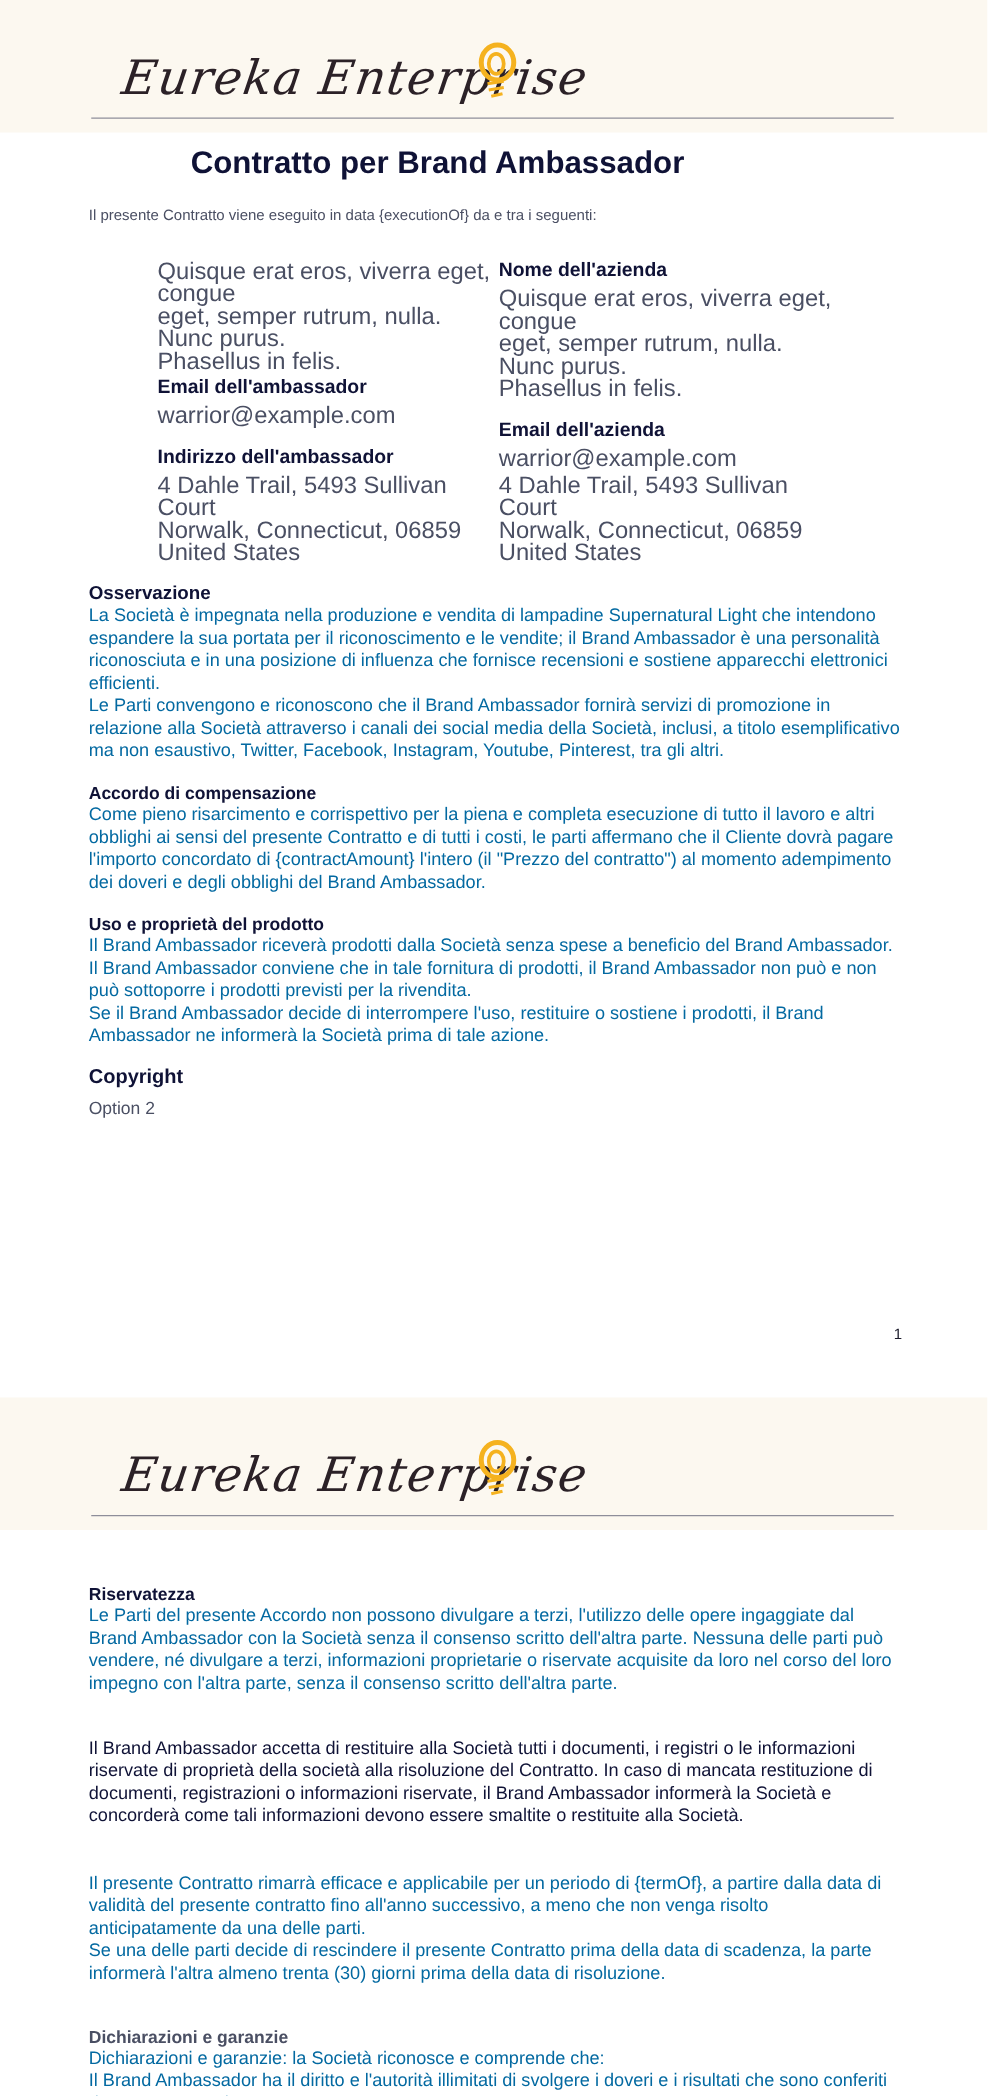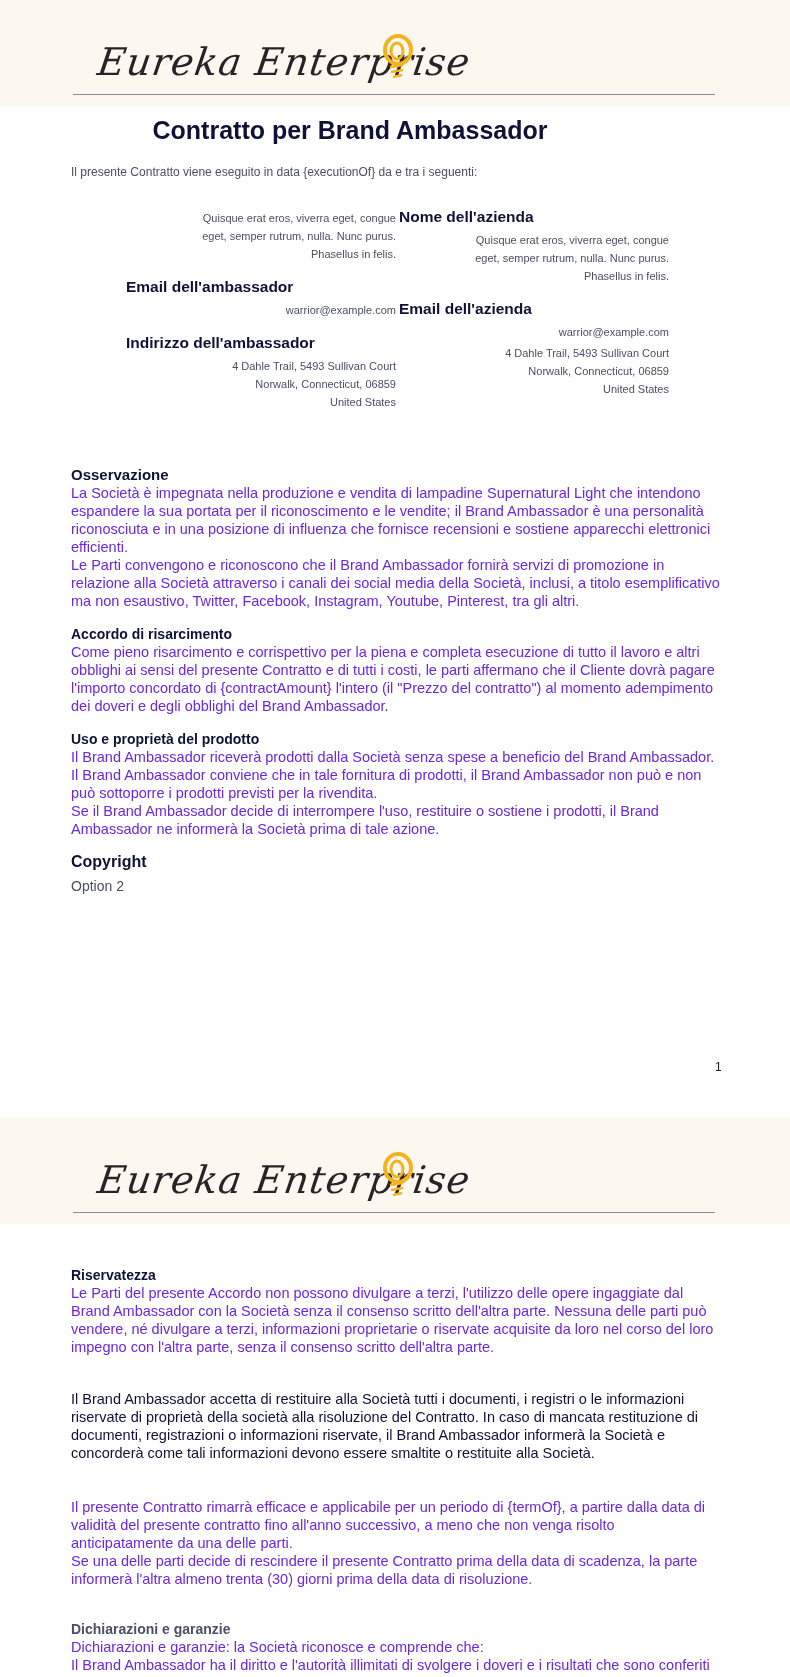--- a/index.html
+++ b/index.html
@@ -43,29 +43,28 @@
   }
   .party-grid {
     position: absolute; left: 126px; top: 206px; width: 560px;
   }
   .party-col { position: absolute; width: 270px; }
   .party-col.right { left: 273px; }
   .field-label {
     font-size: 15.5px; font-weight: bold; color: #0f1236; line-height: 22px;
   }
   .field-value {
-    font-size: 11px; color: #4a4f63; line-height: 18px; margin-top: 3px;
+    font-size: 19px; color: #4a4f63; line-height: 18px; margin-top: 3px;
     white-space: pre-line;
-    text-align: right;
   }
   .section { position: absolute; left: 71px; width: 650px; }
   .sec-head { font-size: 15px; font-weight: bold; color: #0f1236; line-height: 18px; }
   .sec-head.small { font-size: 14px; }
   .sec-head.gray { color: #4a4f63; }
-  .sec-body { font-size: 14.5px; color: #6d28d9; line-height: 18px; }
+  .sec-body { font-size: 14.5px; color: #0369a1; line-height: 18px; }
   .sec-body.dark { color: #0f1236; }
   .sec-body p { margin: 0; }
   .copyright-head { font-size: 16px; font-weight: bold; color: #0f1236; line-height: 20px; }
   .copyright-val { font-size: 14px; color: #4a4f63; margin-top: 6px; }
   .page-number {
     position: absolute; left: 715px; top: 1060px; font-size: 12px; color: #1a1a2a;
   }
 </style>
 </head>
 <body>
@@ -84,21 +83,21 @@
   </div>
 
   <div class="title">Contratto per Brand Ambassador</div>
   <div class="intro">Il presente Contratto viene eseguito in data {executionOf} da e tra i seguenti:</div>
 
   <div class="party-grid">
     <div class="party-col left">
       <div class="field-value">Quisque erat eros, viverra eget, congue
 eget, semper rutrum, nulla. Nunc purus.
 Phasellus in felis.</div>
-      <div class="field-label" style="margin-top:13px">Email dell'ambassador</div>
+      <div class="field-label" style="">Email dell'ambassador</div>
       <div class="field-value">warrior@example.com</div>
       <div class="field-label" style="margin-top:13px">Indirizzo dell'ambassador</div>
       <div class="field-value">4 Dahle Trail, 5493 Sullivan Court
 Norwalk, Connecticut, 06859
 United States</div>
     </div>
     <div class="party-col right">
       <div class="field-label">Nome dell'azienda</div>
       <div class="field-value">Quisque erat eros, viverra eget, congue
 eget, semper rutrum, nulla. Nunc purus.
@@ -113,21 +112,21 @@
 
   <div class="section" style="top:466px">
     <div class="sec-head">Osservazione</div>
     <div class="sec-body">
       <p>La Società è impegnata nella produzione e vendita di lampadine Supernatural Light che intendono espandere la sua portata per il riconoscimento e le vendite; il Brand Ambassador è una personalità riconosciuta e in una posizione di influenza che fornisce recensioni e sostiene apparecchi elettronici efficienti.</p>
       <p>Le Parti convengono e riconoscono che il Brand Ambassador fornirà servizi di promozione in relazione alla Società attraverso i canali dei social media della Società, inclusi, a titolo esemplificativo ma non esaustivo, Twitter, Facebook, Instagram, Youtube, Pinterest, tra gli altri.</p>
     </div>
   </div>
 
   <div class="section" style="top:625px">
-    <div class="sec-head small">Accordo di risarcimento</div>
+    <div class="sec-head small">Accordo di compensazione</div>
     <div class="sec-body">
       <p>Come pieno risarcimento e corrispettivo per la piena e completa esecuzione di tutto il lavoro e altri obblighi ai sensi del presente Contratto e di tutti i costi, le parti affermano che il Cliente dovrà pagare l'importo concordato di {contractAmount} l'intero (il "Prezzo del contratto") al momento adempimento dei doveri e degli obblighi del Brand Ambassador.</p>
     </div>
   </div>
 
   <div class="section" style="top:730px">
     <div class="sec-head small">Uso e proprietà del prodotto</div>
     <div class="sec-body">
       <p>Il Brand Ambassador riceverà prodotti dalla Società senza spese a beneficio del Brand Ambassador. Il Brand Ambassador conviene che in tale fornitura di prodotti, il Brand Ambassador non può e non può sottoporre i prodotti previsti per la rivendita.</p>
       <p>Se il Brand Ambassador decide di interrompere l'uso, restituire o sostiene i prodotti, il Brand Ambassador ne informerà la Società prima di tale azione.</p>

